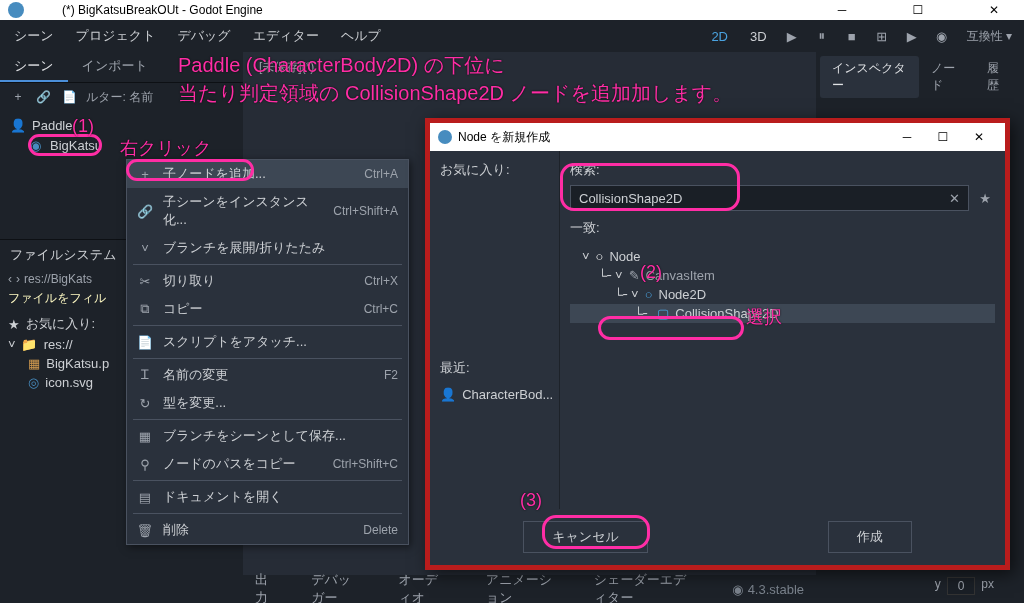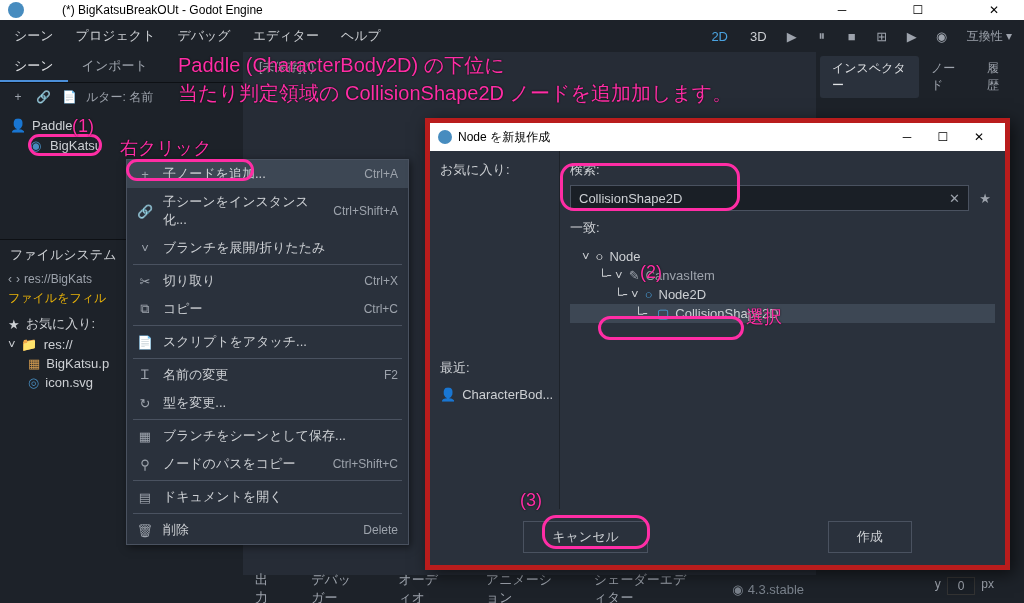--- a/index.html
+++ b/index.html
@@ -31,21 +31,21 @@
 
 .tree { padding: 4px 8px; }
 .tree-row { display: flex; align-items: center; padding: 2px 2px; gap: 6px; font-size: 13px; }
 .tree-row.child { padding-left: 20px; }
 .tree-icon { width: 16px; height: 16px; display: inline-flex; align-items: center; justify-content: center; }
 .node-icon-char { color: #4b8fd9; font-size: 13px; }
 .node-icon-canvas { color: #478cbf; }
 
 .fs-header { padding: 6px 10px; color: #cdd0d4; font-size: 13px; border-top: 1px solid #0d1014; }
 .fs-path { padding: 2px 8px; color: #9da3ac; font-size: 12px; display: flex; align-items: center; gap: 4px; }
-.fs-filter { padding: 2px 8px; color: #eab308; font-size: 12px; }
+.fs-filter { padding: 2px 8px; color: #fef9c3; font-size: 12px; }
 .fs-tree { padding: 4px 8px; }
 .fs-row { display: flex; align-items: center; gap: 6px; padding: 2px 0; font-size: 13px; }
 .fs-row.indent { padding-left: 20px; }
 .folder-icon { color: #d19a4f; }
 .file-icon { color: #478cbf; }
 
 
 .context-menu { position: absolute; left: 126px; top: 159px; width: 283px; background: #2a313c; border: 1px solid #4a5260; box-shadow: 2px 2px 8px rgba(0,0,0,0.5); z-index: 50; }
 .cm-item { display: flex; align-items: center; padding: 5px 10px; color: #cdd0d4; font-size: 13px; gap: 10px; }
 .cm-item.selected { background: #3d4754; }

